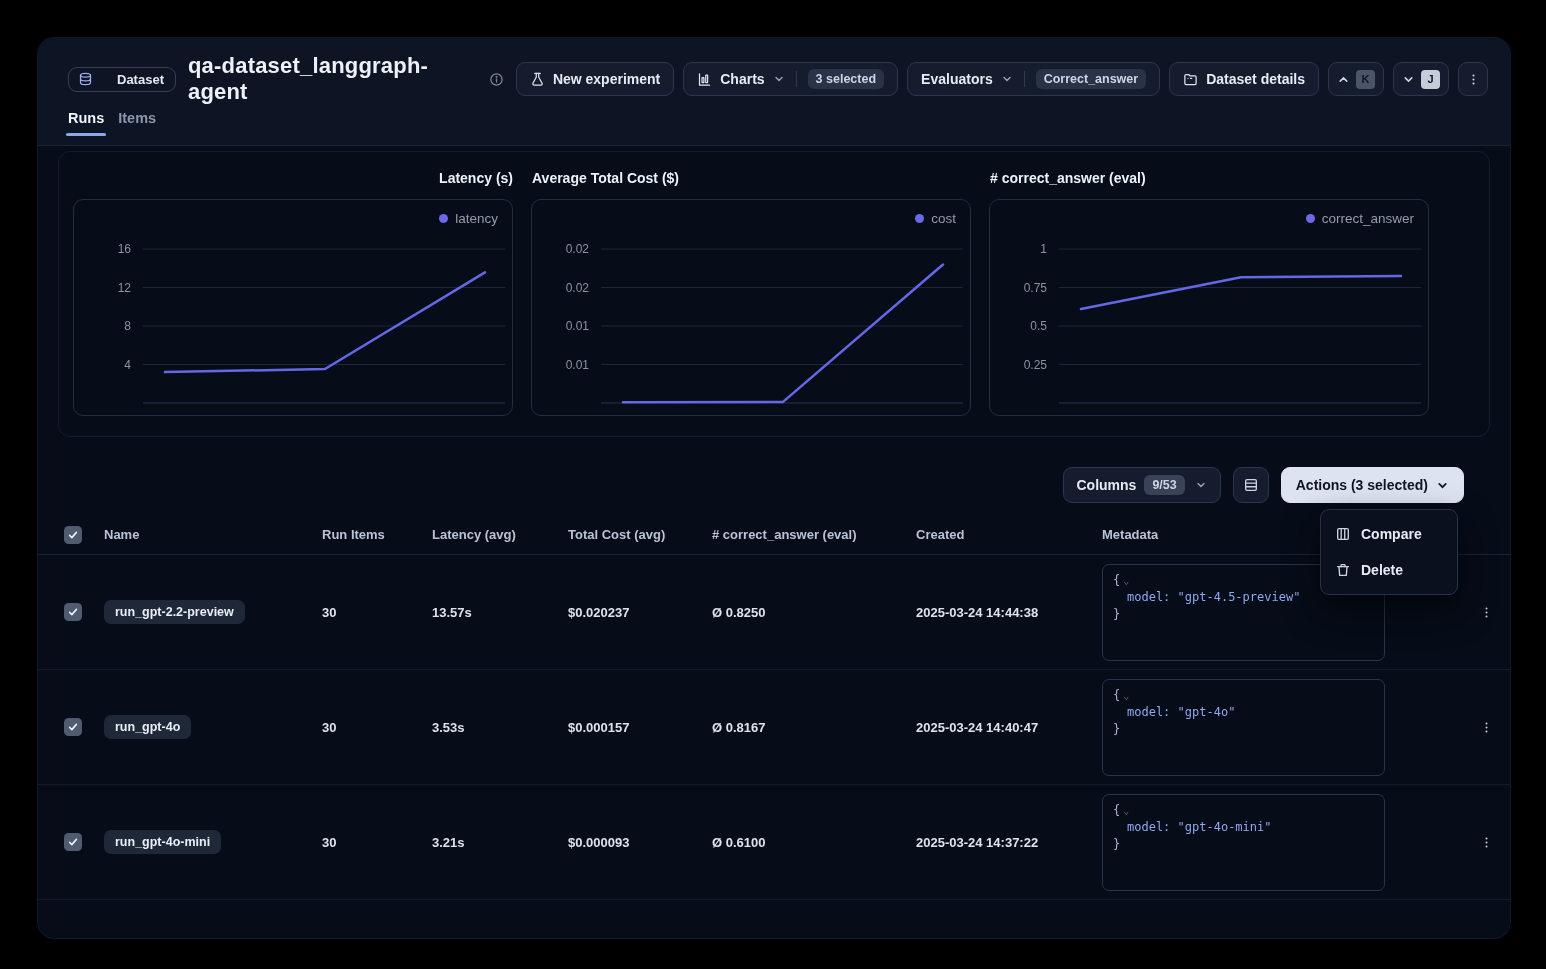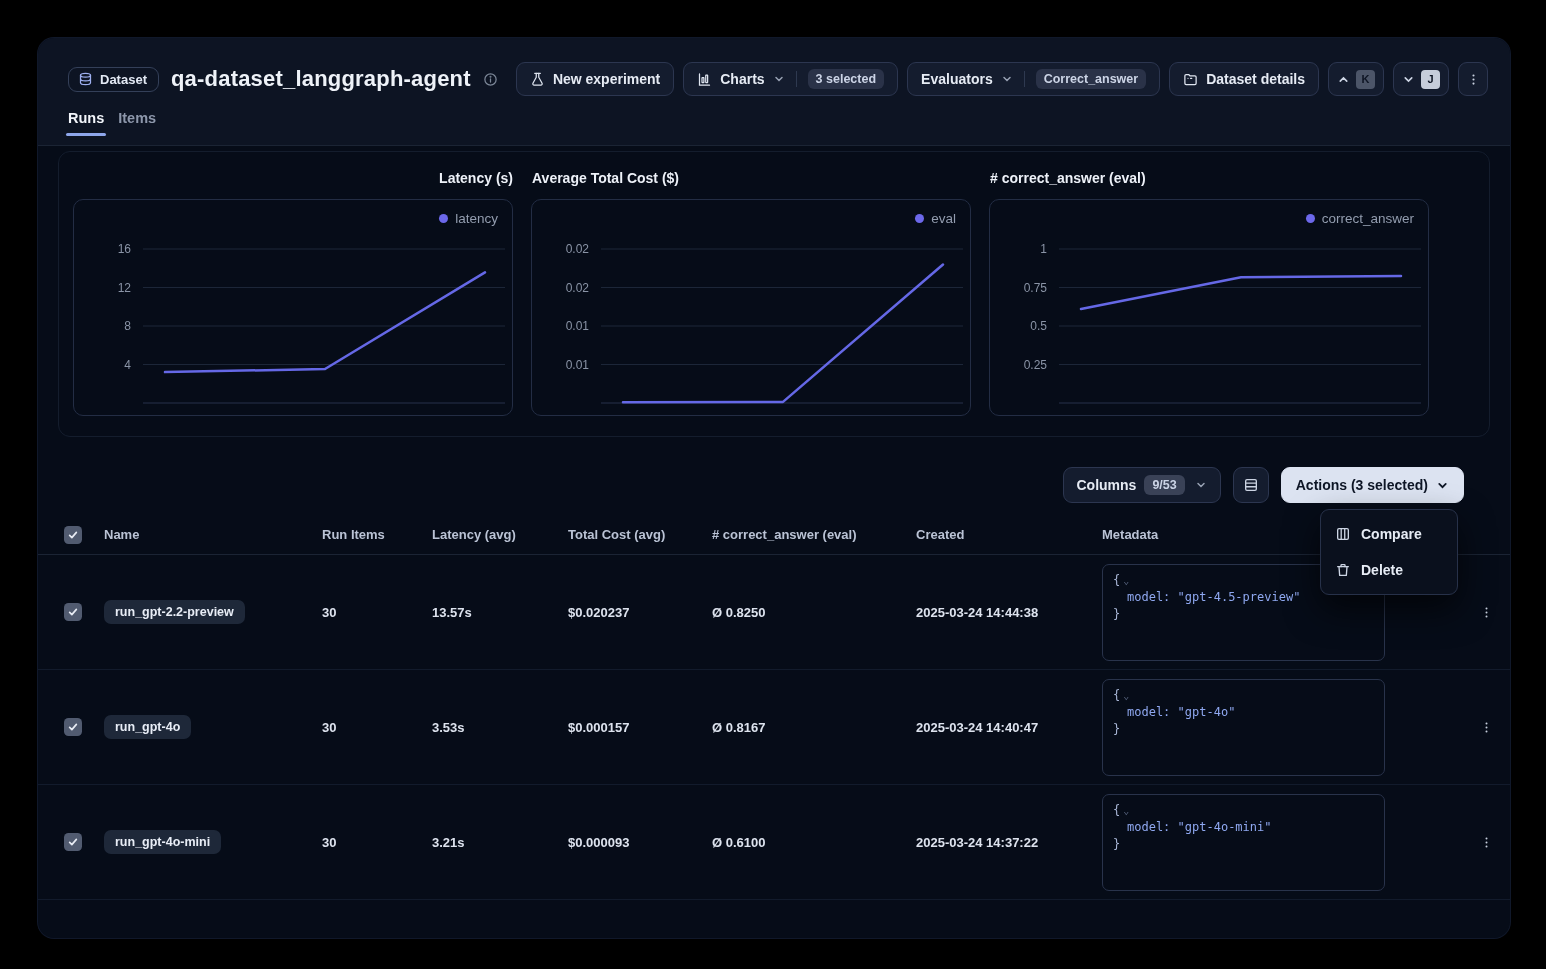--- a/index.html
+++ b/index.html
@@ -19,21 +19,21 @@
   
   .header {
     position:absolute; top:0; left:0; right:0; height:108px;
     background:#0d1423; border-bottom:1px solid #1b2434;
   }
   .title-row {
     position:absolute; left:30px; right:22px; top:24px; height:34px;
     display:flex; align-items:center; gap:12px;
   }
   .ds-badge {
-    display:inline-flex; align-items:center; gap:7px;
+    display:inline-flex; align-items:center; gap:24px;
     border:1px solid #344059; border-radius:9px; padding:4px 11px 4px 9px;
     color:#e3e9f4; font-size:13px; font-weight:700; background:#0d1423;
   }
   .page-title { color:#eef2f8; font-size:22px; font-weight:700; letter-spacing:.2px; }
   .info-ic { color:#7c8798; display:flex; }
   .hdr-actions { margin-left:auto; display:flex; align-items:center; gap:9px; }
   .btn {
     display:inline-flex; align-items:center; gap:8px; height:34px;
     background:#141c2e; border:1px solid #2c3650; border-radius:9px;
     padding:0 13px; color:#e6ebf4; font-size:14px; font-weight:600;
@@ -279,21 +279,21 @@
             <text x="56" y="90.5" text-anchor="end" fill="#8a94a6" font-size="12px" font-family="Liberation Sans, sans-serif">0.02</text>
             <line x1="68" y1="125" x2="430" y2="125" stroke="#1c2638" stroke-width="1"></line>
             <text x="56" y="129" text-anchor="end" fill="#8a94a6" font-size="12px" font-family="Liberation Sans, sans-serif">0.01</text>
             <line x1="68" y1="163.5" x2="430" y2="163.5" stroke="#1c2638" stroke-width="1"></line>
             <text x="56" y="167.5" text-anchor="end" fill="#8a94a6" font-size="12px" font-family="Liberation Sans, sans-serif">0.01</text>
             <line x1="68" y1="202" x2="430" y2="202" stroke="#26314a" stroke-width="1"></line>
             <polyline points="90,201.36346666666665 250,200.9254222222222 410,63.48897777777776" fill="none" stroke="#6568e6" stroke-width="2.5" stroke-linejoin="round" stroke-linecap="round"></polyline>
           </svg>
         <div class="legend">
           <span class="legend-dot"></span>
-          <span class="legend-label">eval</span>
+          <span class="legend-label">cost</span>
         </div>
       </div>
     </div>
     <div class="chart-block" style="left:930px;">
       <div class="chart-title"># correct_answer (eval)</div>
       <div class="chart-card">
         <svg width="438" height="213">
             <line x1="68" y1="48" x2="430" y2="48" stroke="#1c2638" stroke-width="1"></line>
             <text x="56" y="52" text-anchor="end" fill="#8a94a6" font-size="12px" font-family="Liberation Sans, sans-serif">1</text>
             <line x1="68" y1="86.5" x2="430" y2="86.5" stroke="#1c2638" stroke-width="1"></line>

